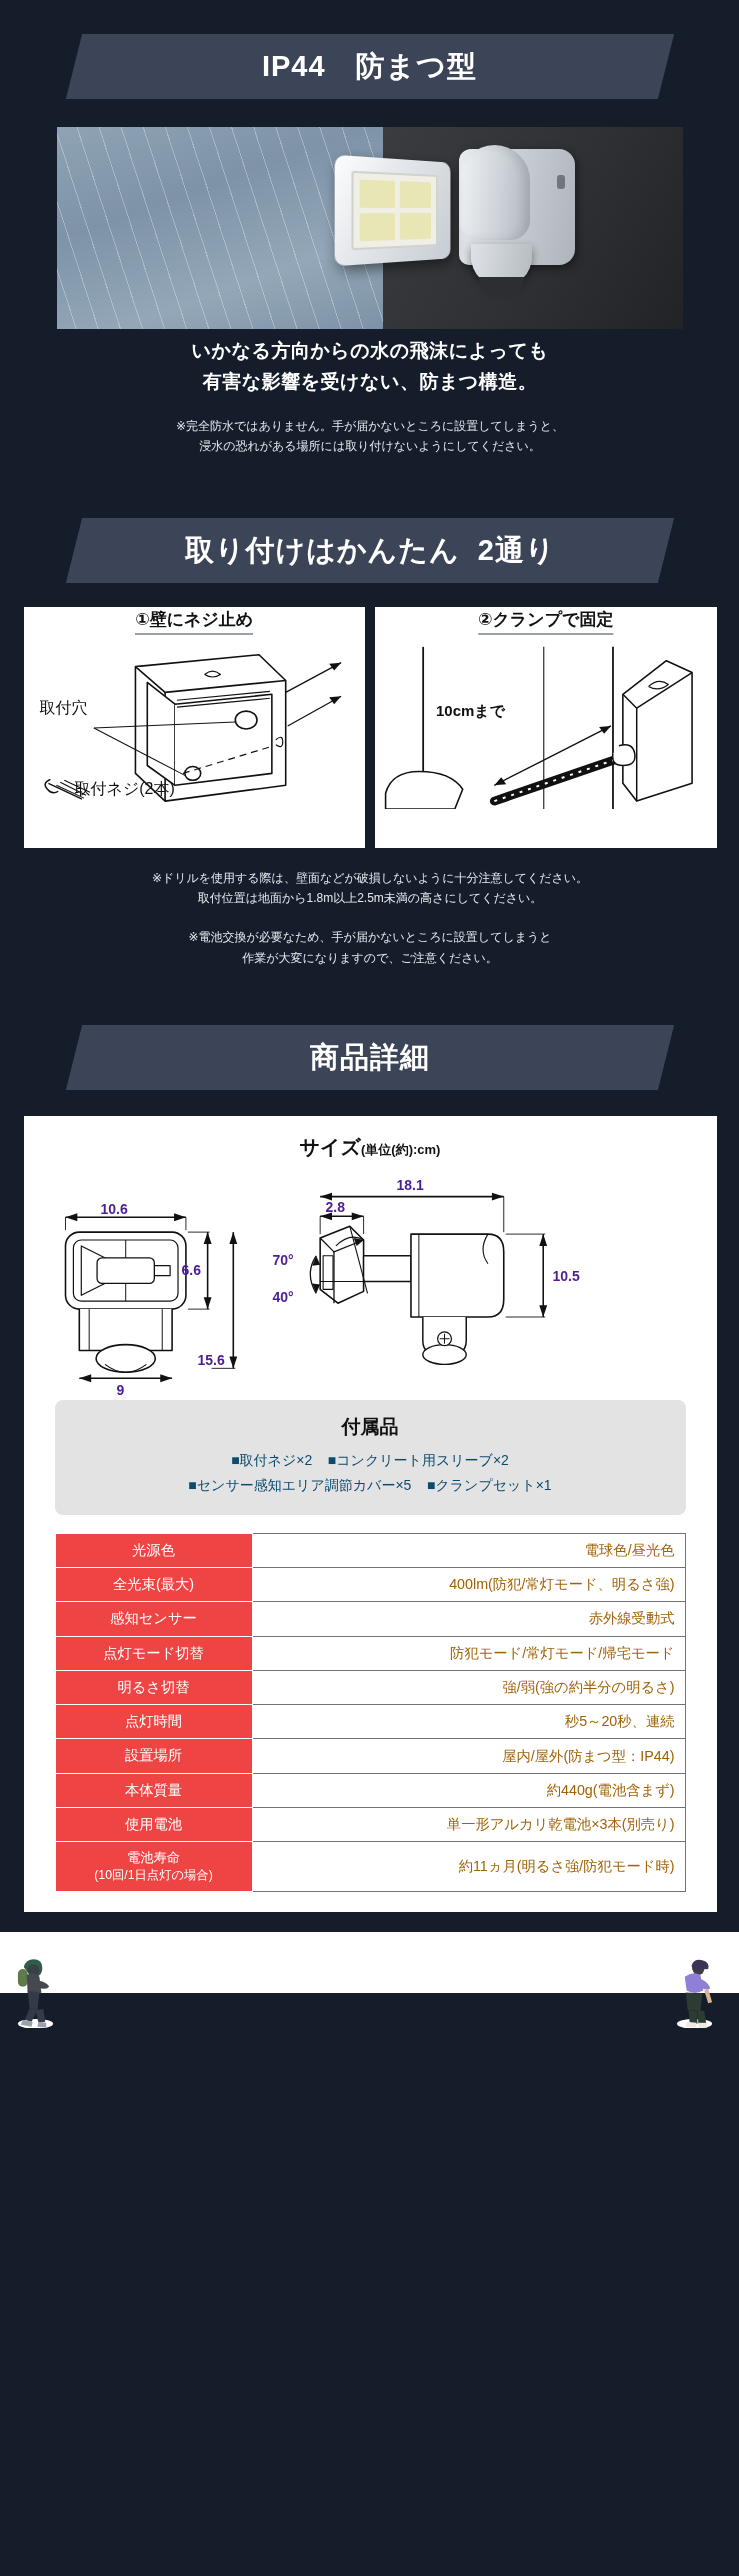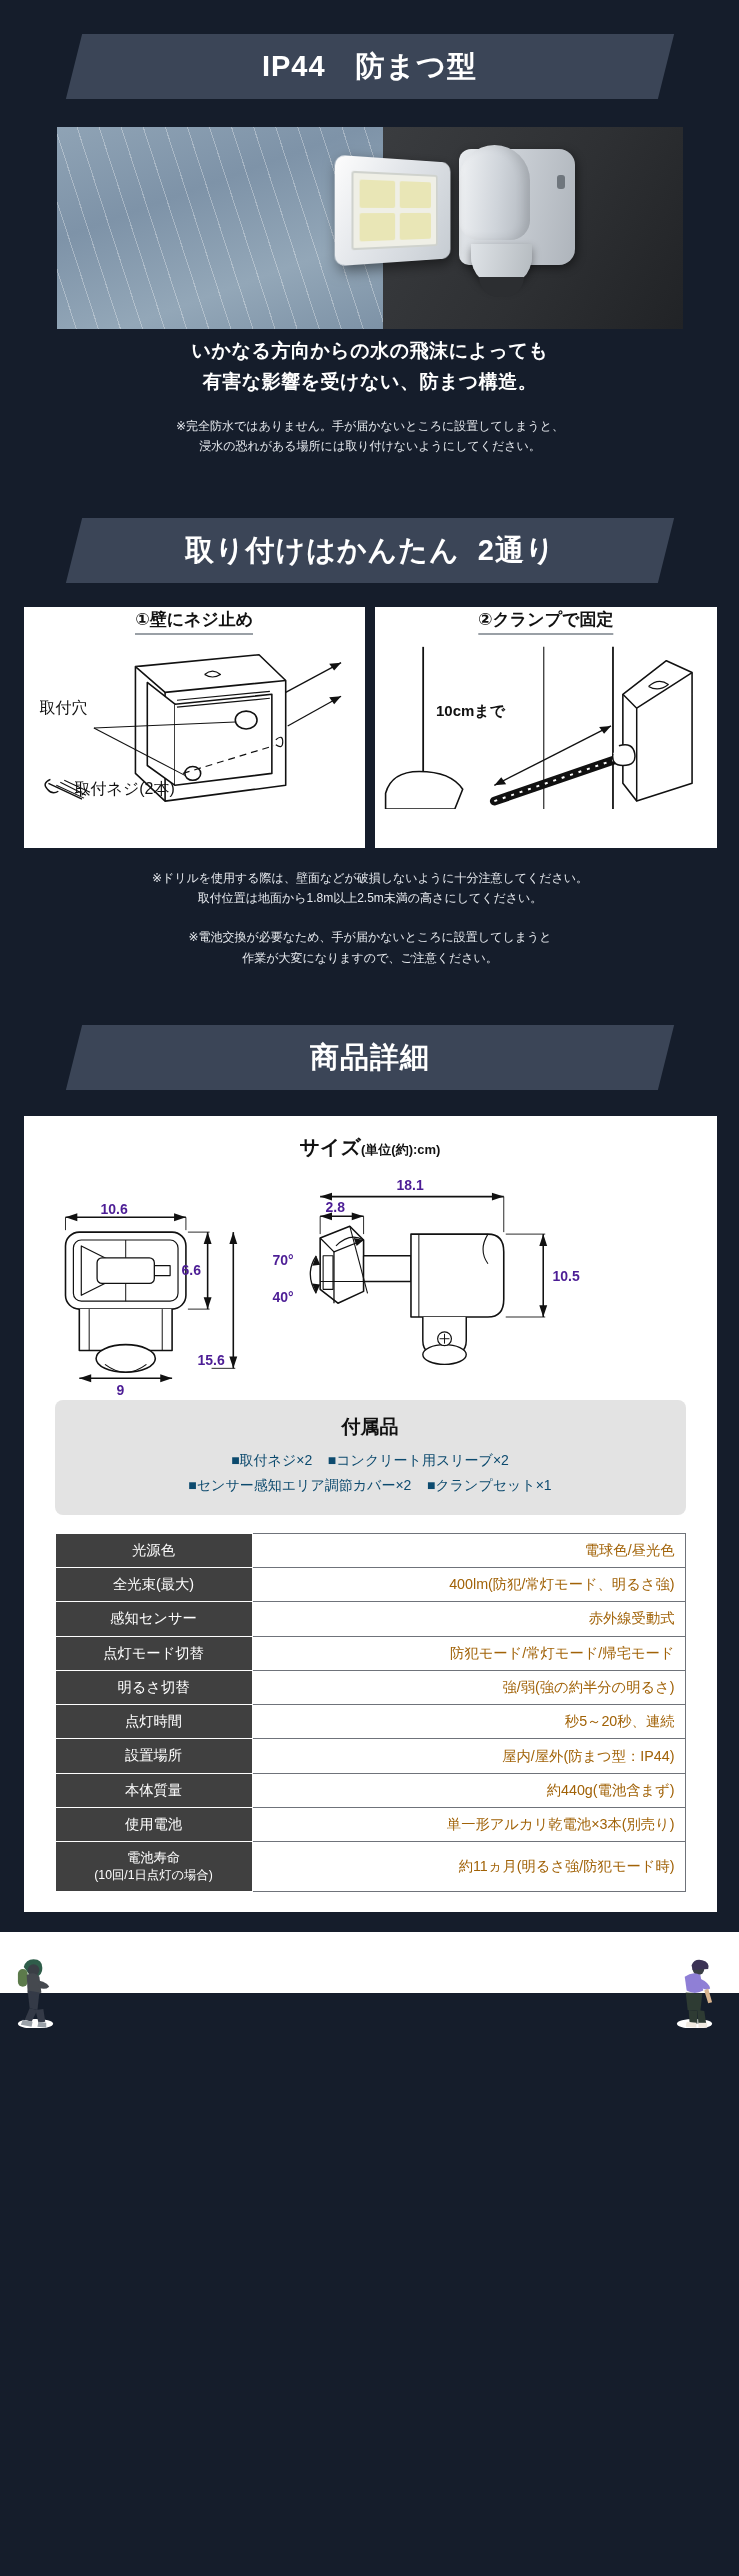--- a/index.html
+++ b/index.html
@@ -213,21 +213,21 @@
   .acc-line { font-size: 14px; color: #0c4a6e; line-height: 1.8; }
 
   
   table.spec {
     width: 631px;
     margin: 18px auto 0;
     border-collapse: collapse;
     font-size: 14.3px;
   }
   table.spec th {
-    background: #404040;
+    background: #ef4444;
     color: #ffffff;
     width: 197px;
     font-weight: normal;
     text-align: center;
     padding: 7px 4px;
     border: 1px solid #ffffff;
     line-height: 1.35;
   }
   table.spec td {
     background: #ffffff;
@@ -491,21 +491,21 @@
     </div>
 
     <div class="acc">
       <div class="acc-title">付属品</div>
       <div class="acc-line">
         <span>■取付ネジ×2</span>
         &nbsp;&nbsp;
         <span>■コンクリート用スリーブ×2</span>
       </div>
       <div class="acc-line">
-        <span>■センサー感知エリア調節カバー×2</span>
+        <span>■センサー感知エリア調節カバー×5</span>
         &nbsp;&nbsp;
         <span>■クランプセット×1</span>
       </div>
     </div>
 
     <table class="spec">
       <tbody>
         <tr>
           <th>光源色</th>
           <td>電球色/昼光色</td>

